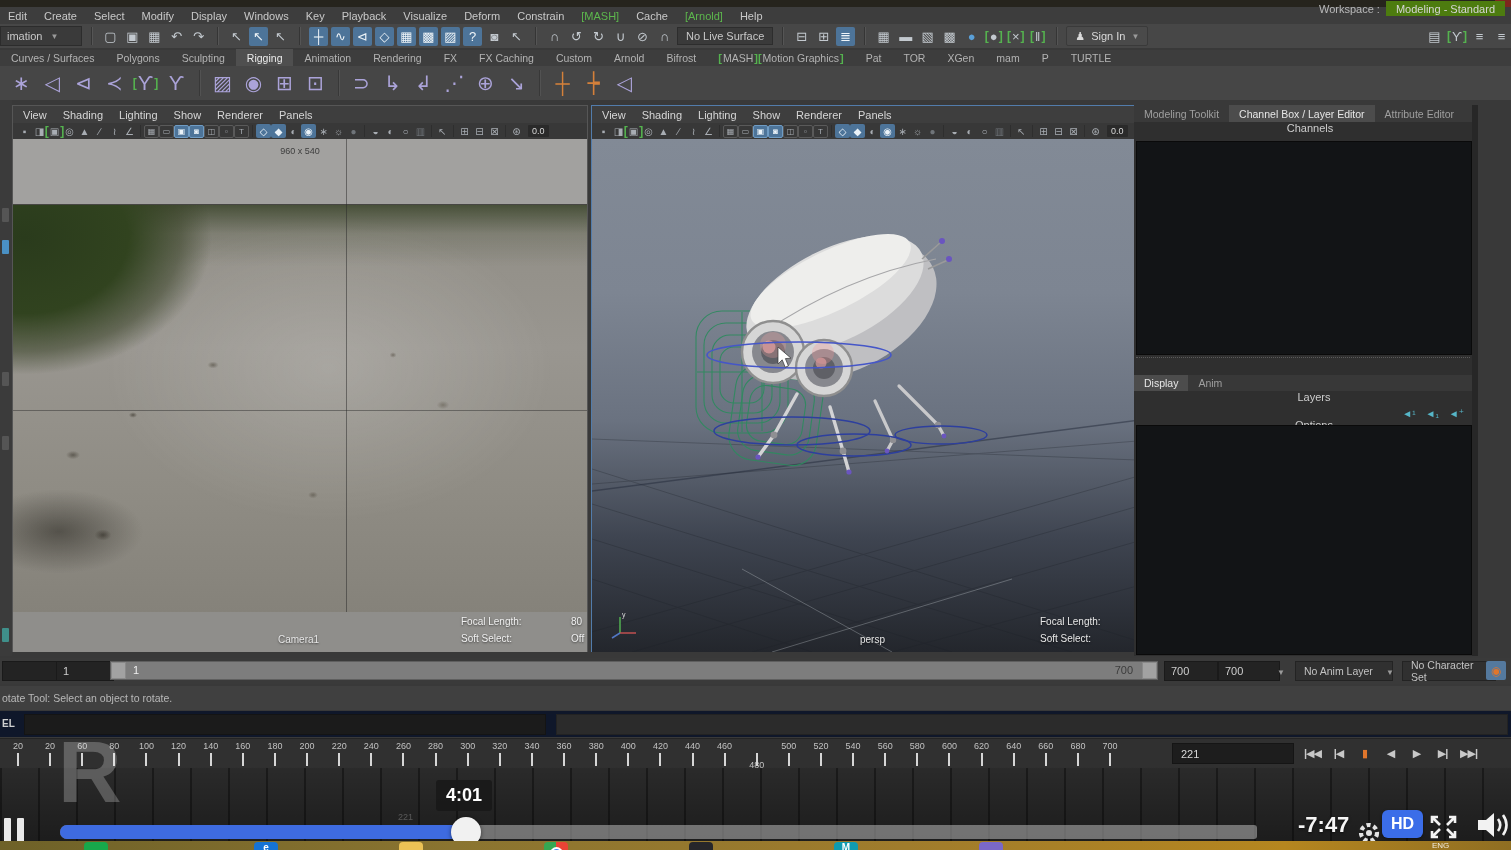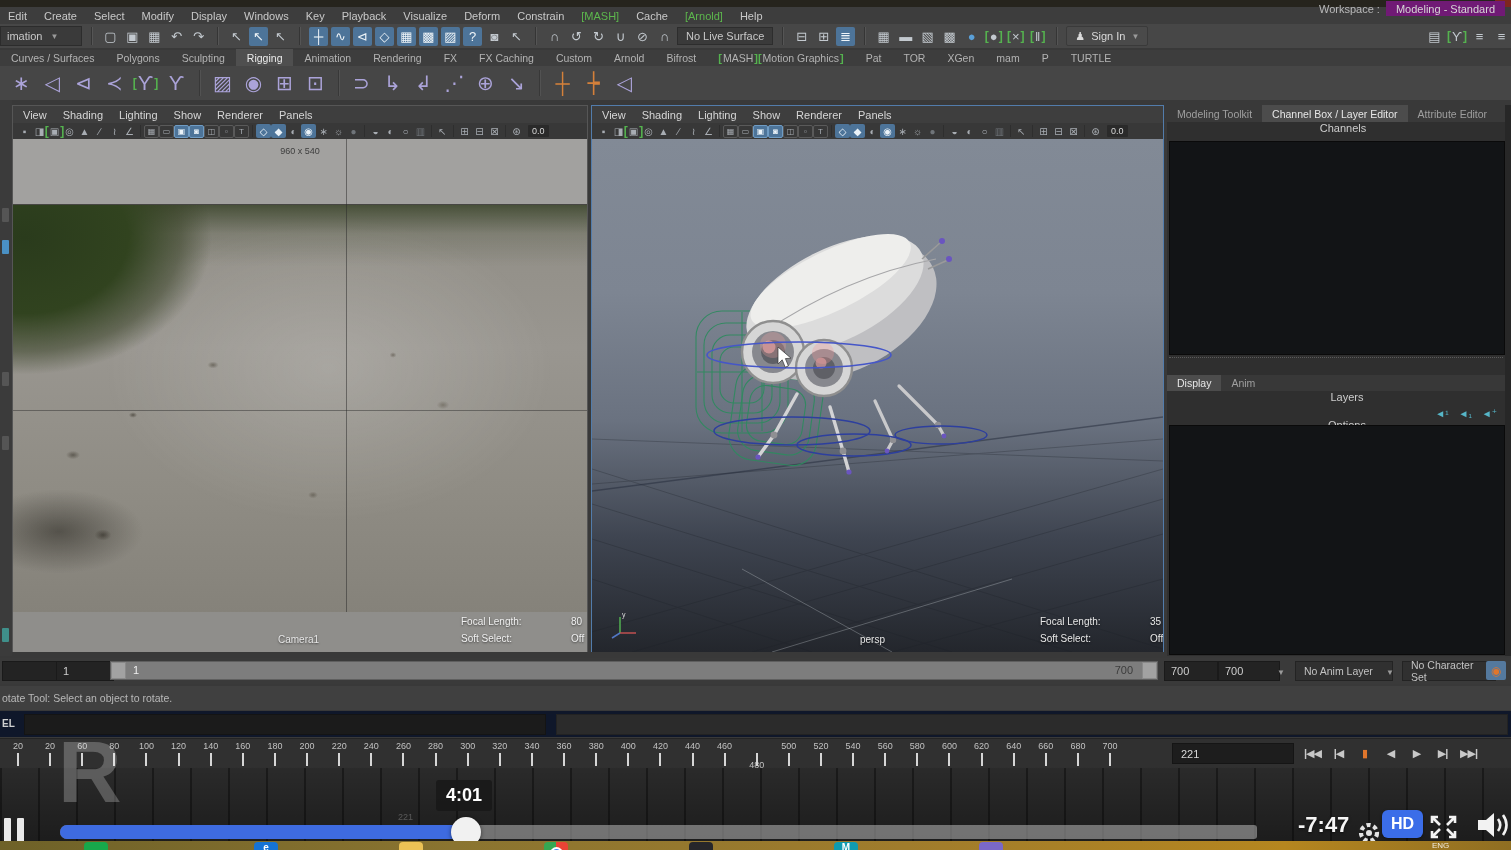--- a/index.html
+++ b/index.html
@@ -13,21 +13,21 @@
   #top-strip{left:0;top:0;width:1511px;height:7px;background:#26241d;}
   #top-red{right:0;top:0;width:16px;height:7px;background:#7e261e;}
 
   
   #menubar{left:0;top:7px;width:1511px;height:17px;background:#3d3d3d;font-size:11px;}
   #menubar-items{padding-left:8px;gap:17px;height:100%;}
   .menu-item{color:#c9c9c9;cursor:default;white-space:nowrap;}
   .menu-item.green{color:#5db84d;}
   #workspace{right:6px;top:0;height:17px;gap:6px;font-size:11px;}
   #workspace .lbl{color:#b9b9b9;}
-  #workspace .val{background:#701a75;color:#d6d6d6;padding:0 10px;height:15px;display:flex;align-items:center;}
+  #workspace .val{background:#4d7c0f;color:#d6d6d6;padding:0 10px;height:15px;display:flex;align-items:center;}
 
   
   #toolbar{left:0;top:24px;width:1511px;height:24px;background:#474747;}
   #toolbar-content{height:100%;padding-left:0;gap:3px;width:100%;}
   .tb-sep{width:1px;height:18px;background:#353535;margin:0 6px;box-shadow:1px 0 0 #555;}
   .tb-icon{display:inline-flex;align-items:center;justify-content:center;min-width:19px;height:19px;
            font-size:13px;color:#c3c9cf;border-radius:2px;}
   .tb-icon.hl{background:#4d7499;color:#eef4f8;}
   .tb-icon.blue{color:#5aa0d8;}
   .gbr{color:#55b34f;font-style:normal;font-weight:bold;font-size:12px;}
@@ -99,21 +99,21 @@
   .hud-fl-l{position:absolute;left:448px;top:4px;text-shadow:0 1px 2px rgba(0,0,0,.55);}
   .hud-fl-v{position:absolute;left:558px;top:4px;text-shadow:0 1px 2px rgba(0,0,0,.55);}
   .hud-ss-l{position:absolute;left:448px;top:21px;text-shadow:0 1px 2px rgba(0,0,0,.55);}
   .hud-ss-v{position:absolute;left:558px;top:21px;text-shadow:0 1px 2px rgba(0,0,0,.55);}
 
   
   #persp-bg{left:0;top:0;width:571px;height:513px;
     background:linear-gradient(180deg,#828a96 0%,#7d8592 30%,#6a7280 55%,#3e4450 78%,#23262c 100%);}
 
   
-  #panel{left:1167px;top:105px;width:344px;height:551px;background:#2f2f2f;}
+  #panel{left:1134px;top:105px;width:344px;height:551px;background:#2f2f2f;}
   #panel-tabs{height:17px;display:flex;background:#393939;font-size:10.5px;}
   .p-tab{padding:0 10px;display:flex;align-items:center;color:#9f9f9f;white-space:nowrap;}
   .p-tab.active{background:#4c4c4c;color:#e6e6e6;}
   #panel-menus,#layer-menus{height:15px;display:flex;align-items:center;gap:16px;padding-left:8px;font-size:11px;color:#cdcdcd;flex-direction:column;}
   .blackbox{position:absolute;left:2px;width:334px;background:#121416;border:1px solid #0a0a0a;}
   #panel-scroll{position:absolute;right:0;top:0;width:6px;height:551px;background:#272727;}
   #layer-tabs{position:absolute;left:0;top:270px;width:344px;height:16px;display:flex;background:#383838;font-size:10.5px;}
   #layer-menus{position:absolute;left:0;top:286px;width:344px;}
   #layer-icons{position:absolute;right:14px;top:303px;display:flex;gap:10px;font-size:10px;color:#56b6c8;}
   #panel-dotline{position:absolute;left:2px;top:252px;width:334px;border-top:1px dotted #5a5a5a;}

